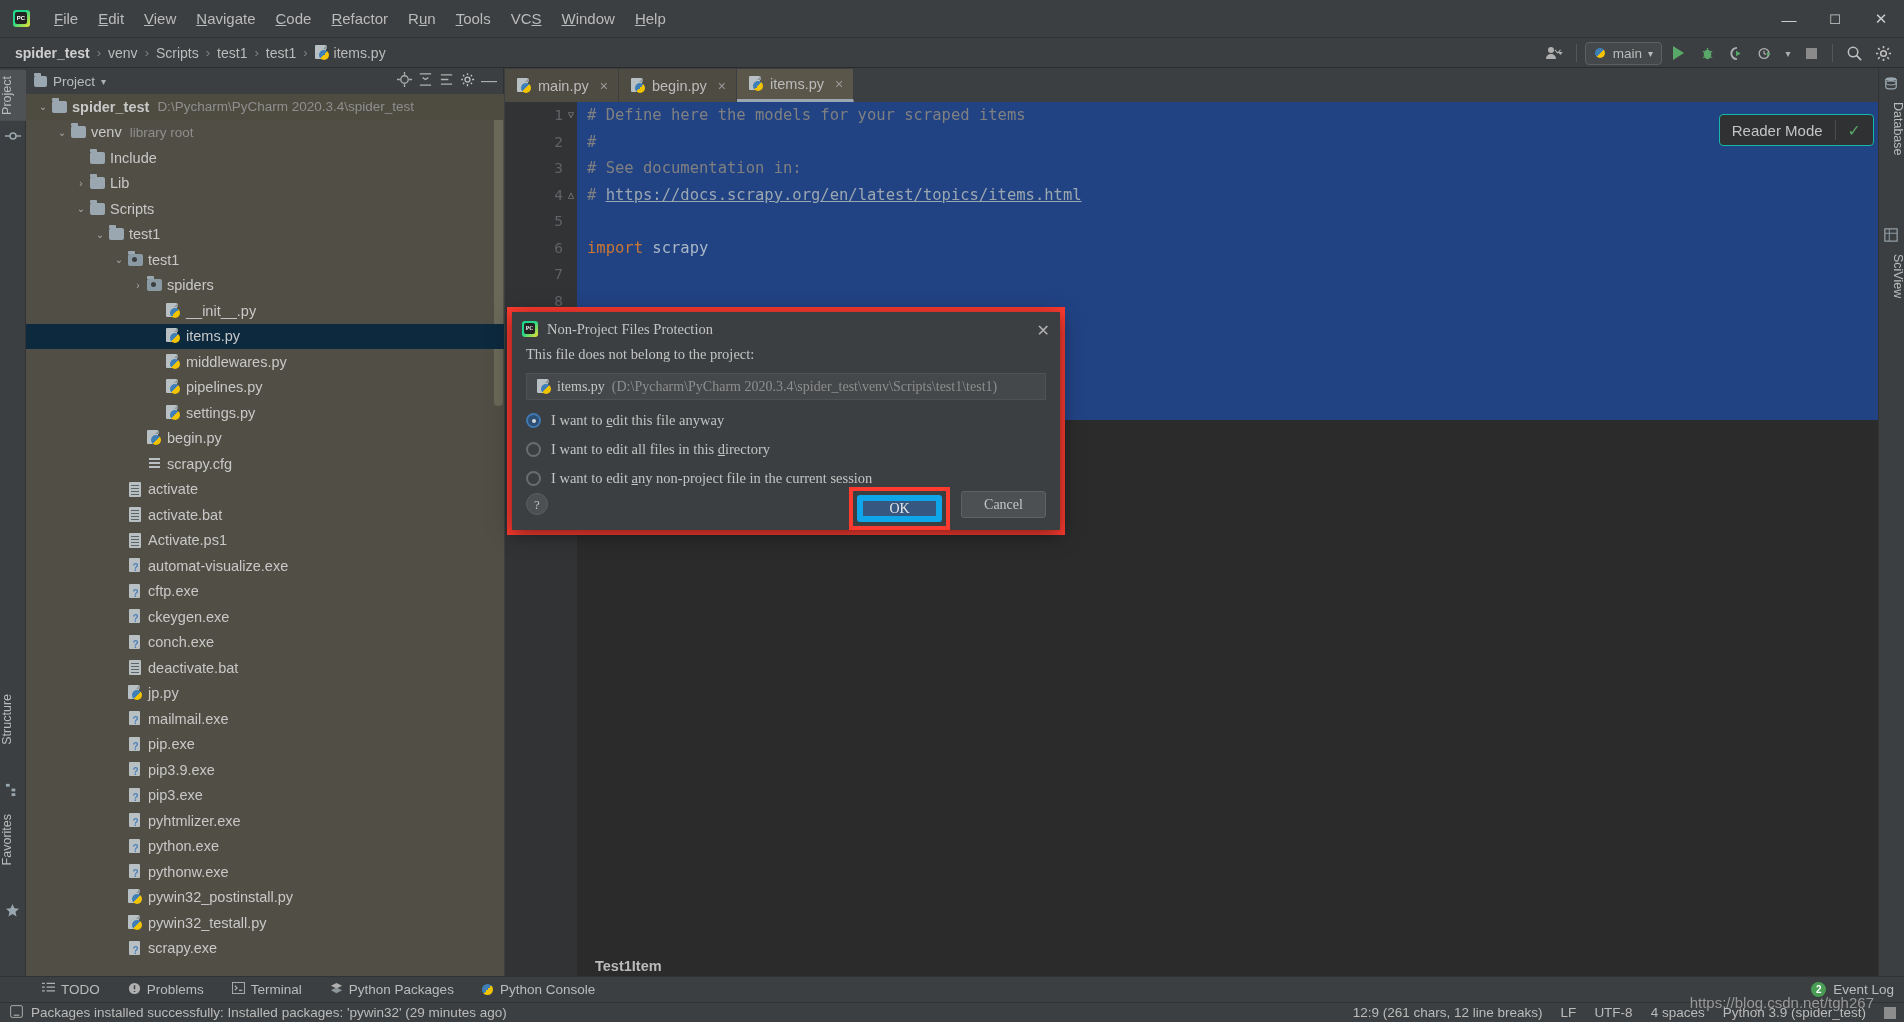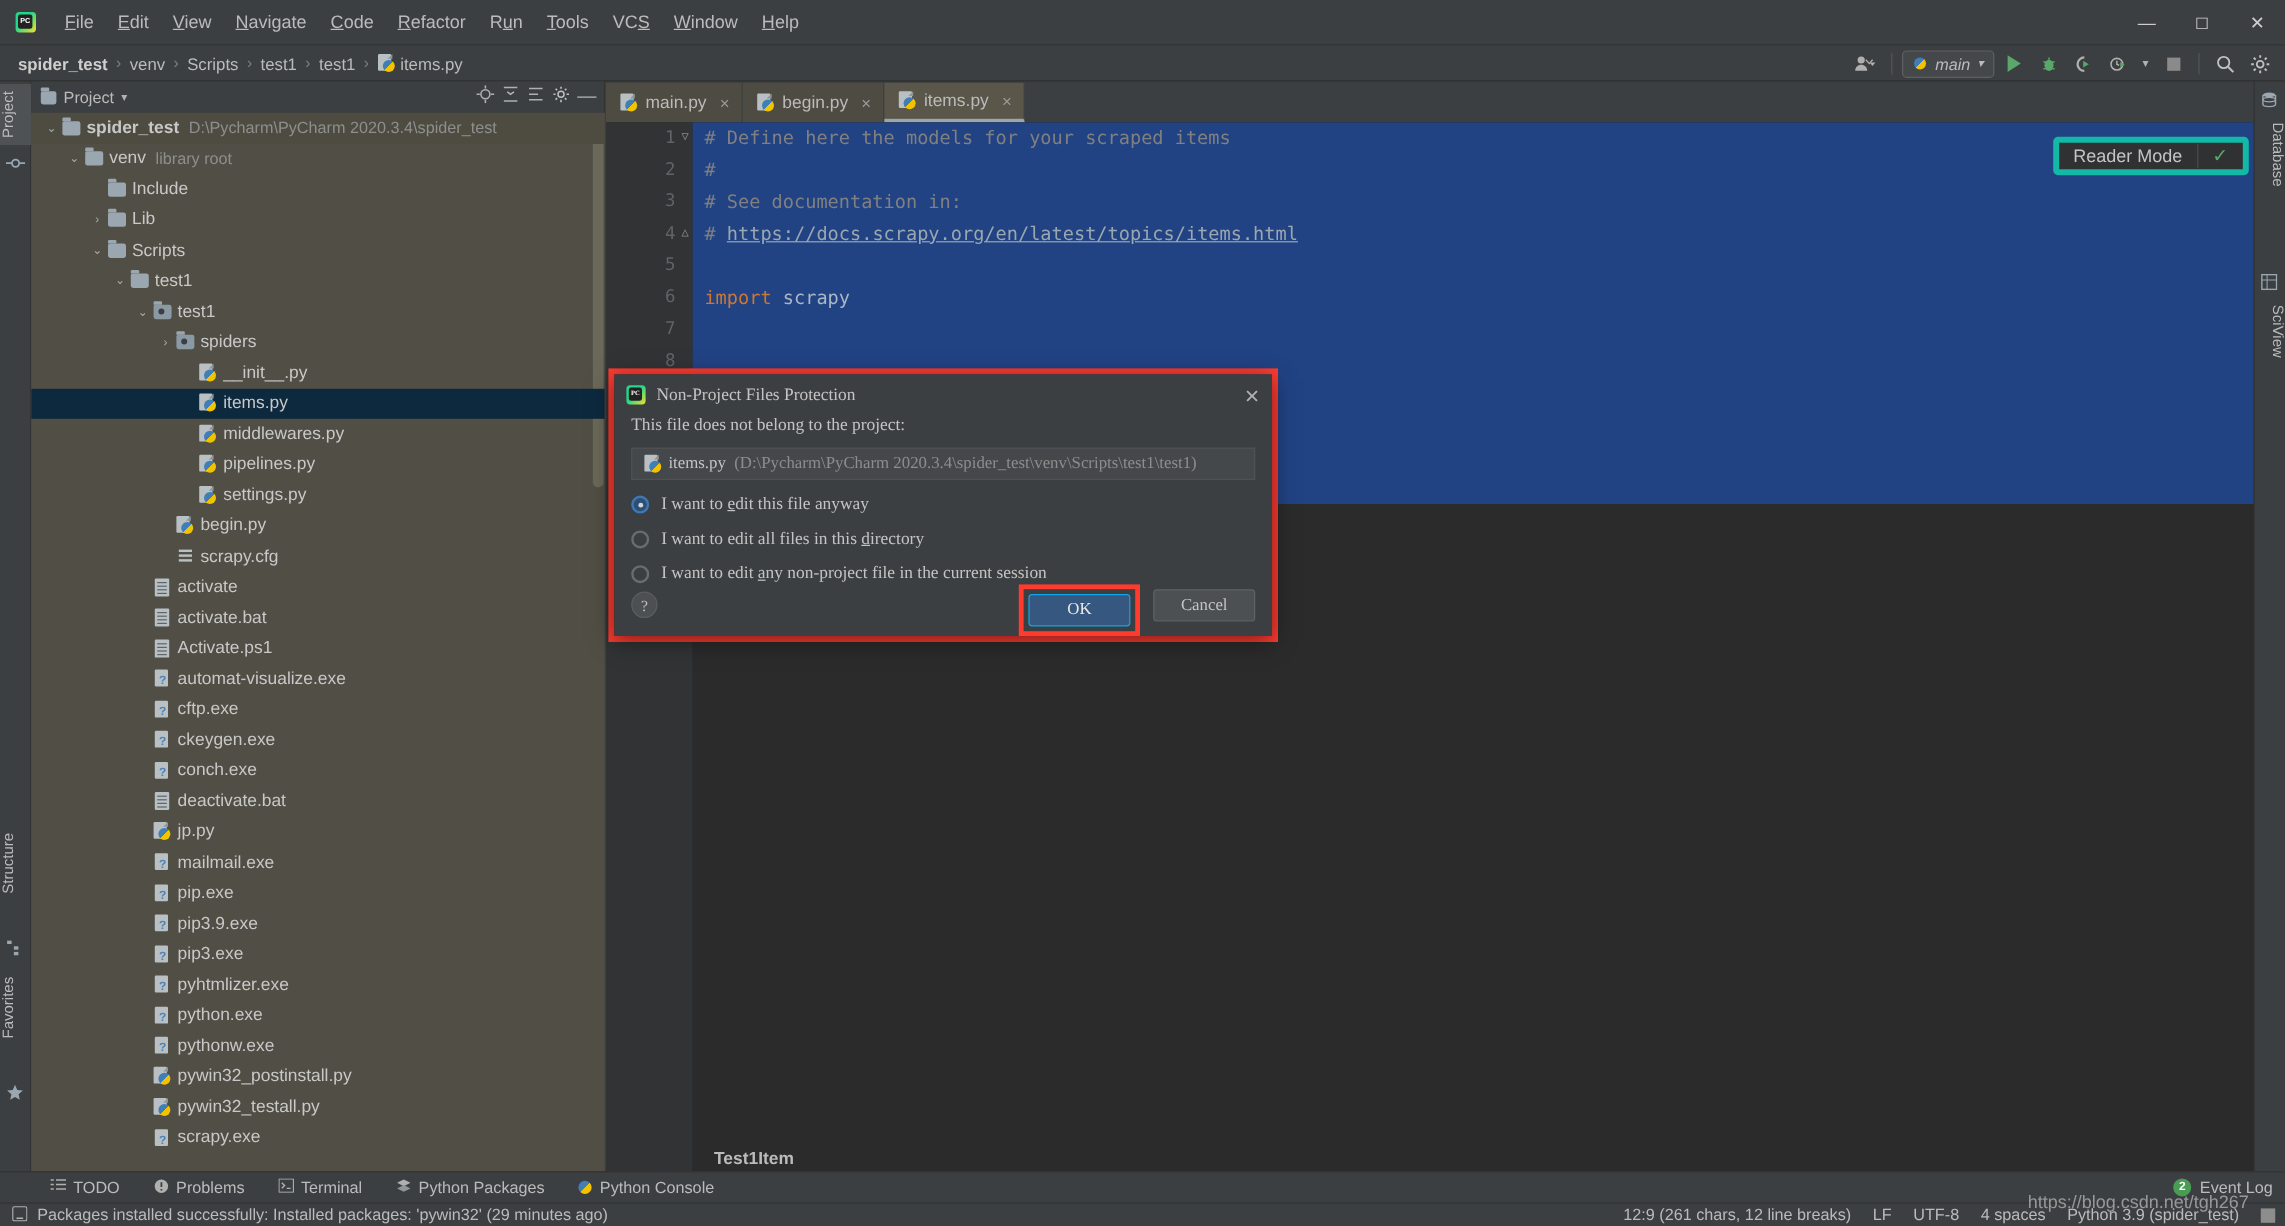--- a/index.html
+++ b/index.html
@@ -46,21 +46,21 @@
     border-bottom: 1px solid #2b2b2b;
   }
   .crumb { font-size: 14px; color: #bbbbbb; padding: 1px 3px; display: flex; align-items: center; gap: 5px; white-space: nowrap; }
   .crumb.bold { font-weight: bold; color: #cfcfcf; }
   .crumb-sep { color: #808080; font-size: 13px; padding: 0 4px; }
 
   .navbar-right { position: absolute; right: 8px; top: 0; height: 30px; display: flex; align-items: center; gap: 3px; }
   .tb-icon { width: 26px; height: 24px; display: flex; align-items: center; justify-content: center; border-radius: 3px; }
   .run-config {
     display: flex; align-items: center; gap: 6px; height: 23px; padding: 0 8px;
-    border: 1px solid #5e6060; border-radius: 4px; background: #45484a; font-size: 13.5px; color: #bbbbbb; font-style: italic;
+    border: 1px solid #5e6060; border-radius: 4px; background: #45484a; font-size: 13.5px; color: #bbbbbb;
   }
   .divider-v { width: 1px; height: 18px; background: #555; margin: 0 5px; }
 
   
   .leftstrip {
     position: absolute; left: 0; top: 68px; width: 26px; height: 908px;
     background: #3c3f41; border-right: 1px solid #323232;
   }
   .vtab {
     position: absolute; left: 0; width: 26px;
@@ -157,21 +157,21 @@
   }
   .code-lines { position: absolute; left: 72px; top: 0; right: 0; height: 874px; }
   .cl { height: 26.5px; line-height: 26.5px; padding-left: 10px; white-space: pre; color: #a9b7c6; }
   .sel-band { position: absolute; left: 72px; top: 0; width: 1301px; height: 318px; background: #214283; }
   .cmt { color: #808080; }
   .kw { color: #cc7832; }
   .lnk { color: #9ba7b0; text-decoration: underline; }
 
   .reader-mode {
     position: absolute; right: 4px; top: 46px; height: 32px; display: flex; align-items: center; gap: 12px;
-    background: #2f3133; border: 5px solid #14b8a6; border-radius: 4px; padding: 0 12px;
+    background: #2f3133; border: 1px solid #14b8a6; border-radius: 4px; padding: 0 12px;
     font-size: 15px; color: #c4c4c4; z-index: 5;
   }
   .reader-mode .divline { width: 1px; height: 20px; background: #4a4d4f; }
   .struct-text {
     position: absolute; left: 595px; top: 958px; font-size: 14.5px; color: #bbbbbb; font-weight: bold;
   }
 
   
   .bottombar {
     position: absolute; left: 0; top: 976px; width: 1904px; height: 26px; background: #3c3f41;
@@ -233,21 +233,21 @@
     width: 22px; height: 22px; border-radius: 50%; background: #4d5052; color: #c2c2c2;
     font-size: 13px; line-height: 22px; text-align: center; border: 1px solid #5b5e60;
   }
   .btn-ok-wrap {
     position: absolute; right: 110px; top: 9px; padding: 4px; border: 4px solid #ff3b30;
   }
   .btn {
     height: 27px; min-width: 85px; padding: 0 18px; font-size: 14px; border-radius: 3px;
     display: flex; align-items: center; justify-content: center; cursor: default;
   }
-  .btn.primary { background: #365880; border: 1px solid #0ea5e9; color: #e8e8e8; }
+  .btn.primary { background: #365880; border: 6px solid #0ea5e9; color: #e8e8e8; }
   .btn.normal { background: #4c5052; border: 1px solid #5e6264; color: #c4c4c4; position: absolute; right: 14px; top: 13px; }
   .pc-mini { width: 17px; height: 17px; position: relative; flex: 0 0 17px; }
   .pc-mini .sq { position:absolute; left:0; top:0; width:16px; height:16px; border-radius:3px;
      background: linear-gradient(135deg,#21d789 0%, #21d789 45%, #f7e02c 100%); }
   .pc-mini .in { position:absolute; left:2px; top:2px; width:11px; height:11px; border-radius:2px; background:#222;
      color:#fff; font-size:5.5px; line-height:11px; text-align:center; font-weight:bold; }
 
   .green-tri { width:0;height:0;border-style:solid;border-width:7px 0 7px 11px;border-color:transparent transparent transparent #59a869; }
 </style>
 </head>

